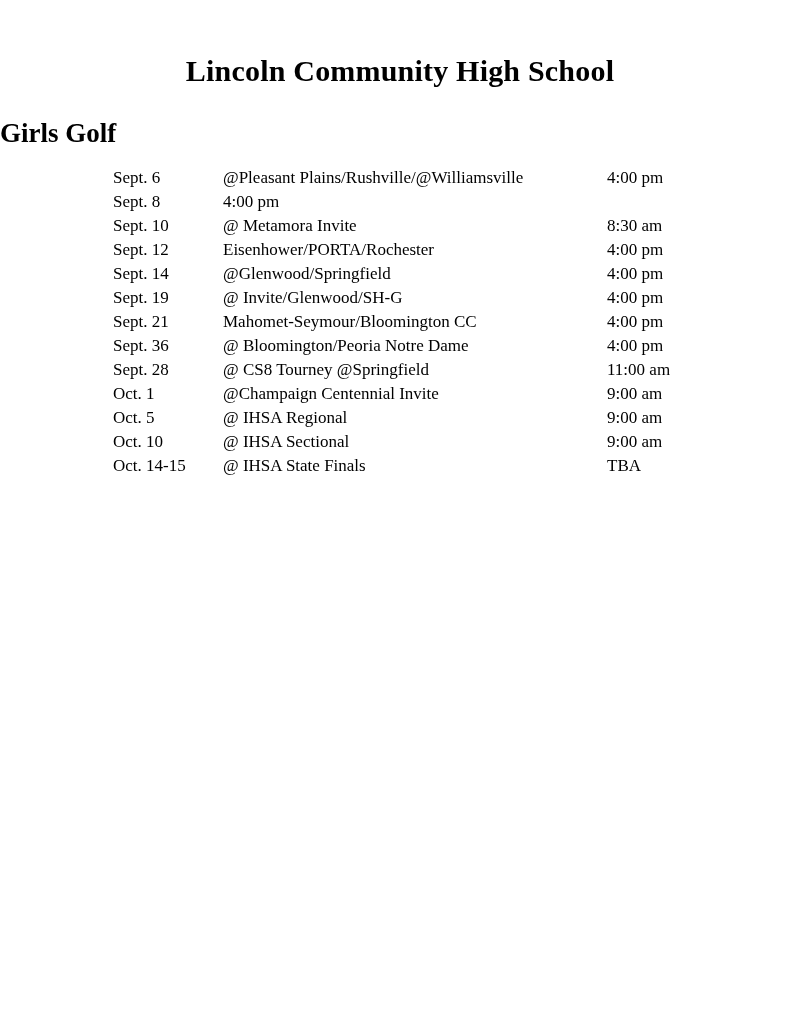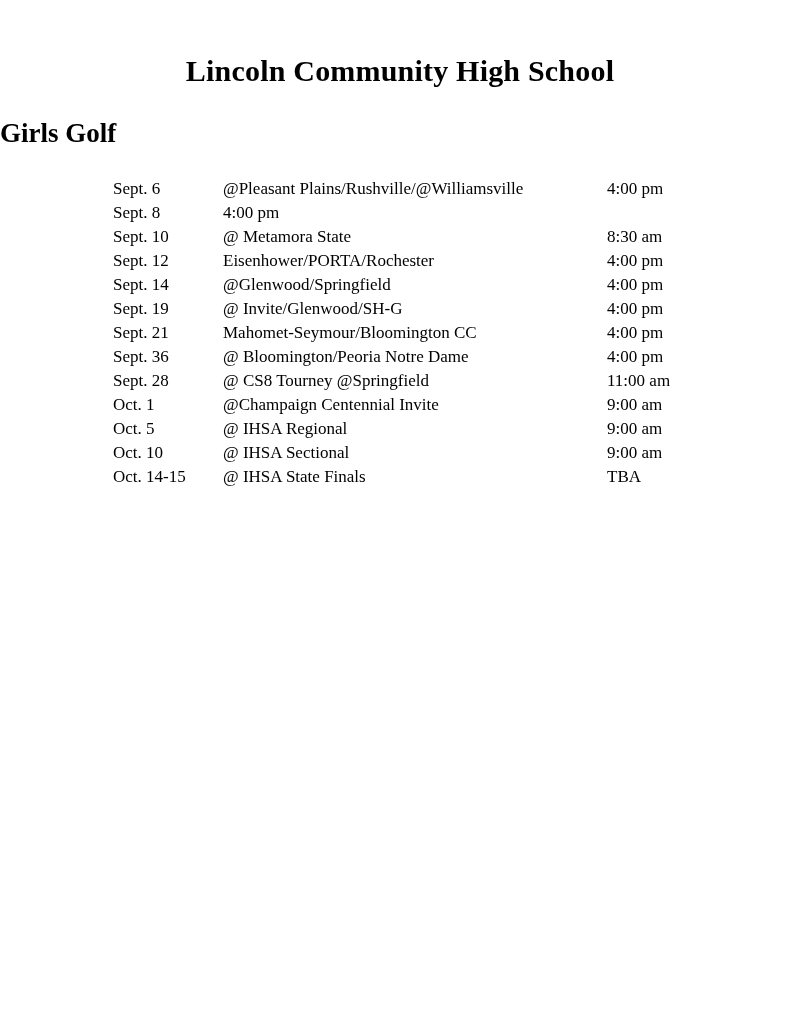--- a/index.html
+++ b/index.html
@@ -25,21 +25,21 @@
     letter-spacing: 0.2px;
   }
   .doc-subtitle {
     margin: 0;
     padding-top: 30px;
     text-align: left;
     font-size: 27px;
     font-weight: 700;
   }
   .schedule {
-    margin: 28px 0 0 113px;
+    margin: 17px 0 0 113px;
     width: 580px;
   }
   .schedule-row {
     display: grid;
     grid-template-columns: 110px 384px 1fr;
     column-gap: 0;
     font-size: 17px;
     line-height: 24px;
     font-weight: 500;
     white-space: nowrap;
@@ -62,21 +62,21 @@
     <span class="cell">4:00 pm</span>
   </div>
 
   <div class="schedule-row">
     <span class="cell">Sept. 8</span>
     <span class="cell">4:00 pm</span>
   </div>
 
   <div class="schedule-row">
     <span class="cell">Sept. 10</span>
-    <span class="cell">@ Metamora State</span>
+    <span class="cell">@ Metamora Invite</span>
     <span class="cell">8:30 am</span>
   </div>
 
   <div class="schedule-row">
     <span class="cell">Sept. 12</span>
     <span class="cell">Eisenhower/PORTA/Rochester</span>
     <span class="cell">4:00 pm</span>
   </div>
 
   <div class="schedule-row">

